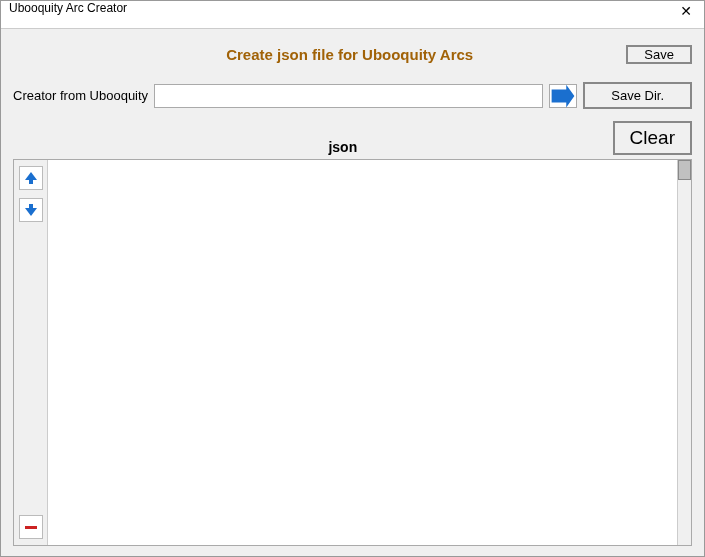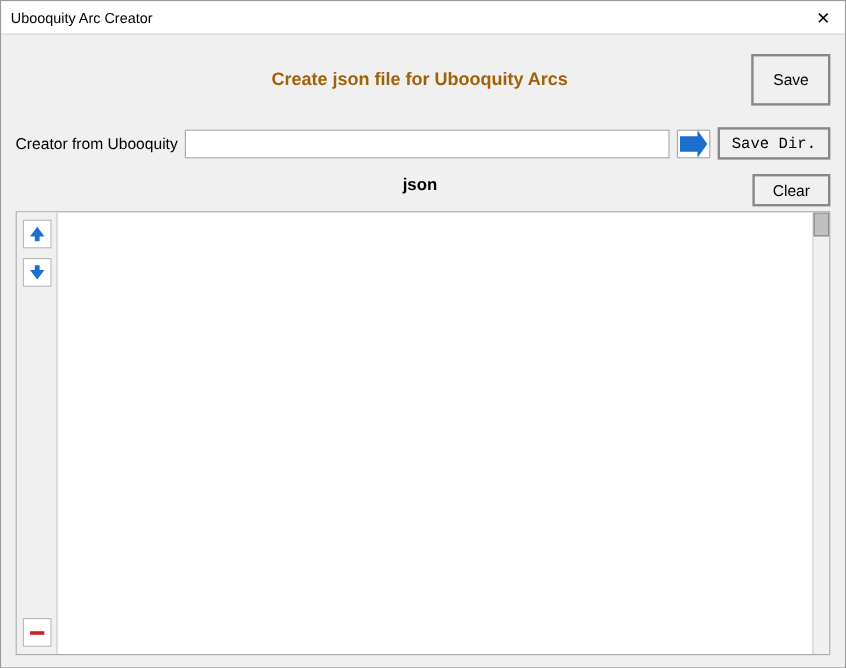--- a/index.html
+++ b/index.html
@@ -23,21 +23,20 @@
       background: #f0f0f0;
       border: 1px solid #999;
       display: flex;
       flex-direction: column;
     }
 
     .title-bar {
       background: #fff;
       height: 28px;
       display: flex;
-      align-items: center;
       justify-content: space-between;
       padding: 0 8px;
       border-bottom: 1px solid #ccc;
       flex-shrink: 0;
     }
 
     .title-bar-text {
       font-size: 12px;
       color: #000;
     }
@@ -73,21 +72,21 @@
       flex: 1;
       text-align: center;
       font-size: 15px;
       font-weight: bold;
       color: #a16207;
     }
 
     .save-button {
       background: #f0f0f0;
       border: 2px solid #888;
-      padding: 12px 16px;
+      padding: 0 16px;
       font-size: 13px;
       cursor: pointer;
       min-width: 60px;
     }
 
     .input-row {
       display: flex;
       align-items: center;
       gap: 6px;
       padding: 4px 0;
@@ -120,53 +119,52 @@
       justify-content: center;
       cursor: pointer;
       color: #1a6fcf;
       font-size: 16px;
       font-weight: bold;
     }
 
     .save-dir-button {
       background: #f0f0f0;
       border: 2px solid #888;
-      padding: 4px 10px;
+      padding: 4px 26px;
       font-size: 13px;
       cursor: pointer;
       white-space: nowrap;
-      font-family: Liberation Mono, monospace;
     }
 
     .json-section {
       display: flex;
       flex-direction: column;
       flex: 1;
     }
 
     .json-header-row {
       display: flex;
-      align-items: flex-start;
+      align-items: flex-end;
       justify-content: space-between;
       margin-bottom: 4px;
     }
 
     .json-label {
       flex: 1;
       text-align: center;
       font-size: 14px;
       font-weight: bold;
       color: #000;
     }
 
     .clear-button {
       background: #f0f0f0;
       border: 2px solid #888;
       padding: 4px 15px;
-      font-size: 13px;
+      font-size: 19px;
       cursor: pointer;
       min-width: 60px;
     }
 
     .json-body {
       display: flex;
       flex: 1;
       border: 1px solid #aaa;
       background: #fff;
       overflow: hidden;

